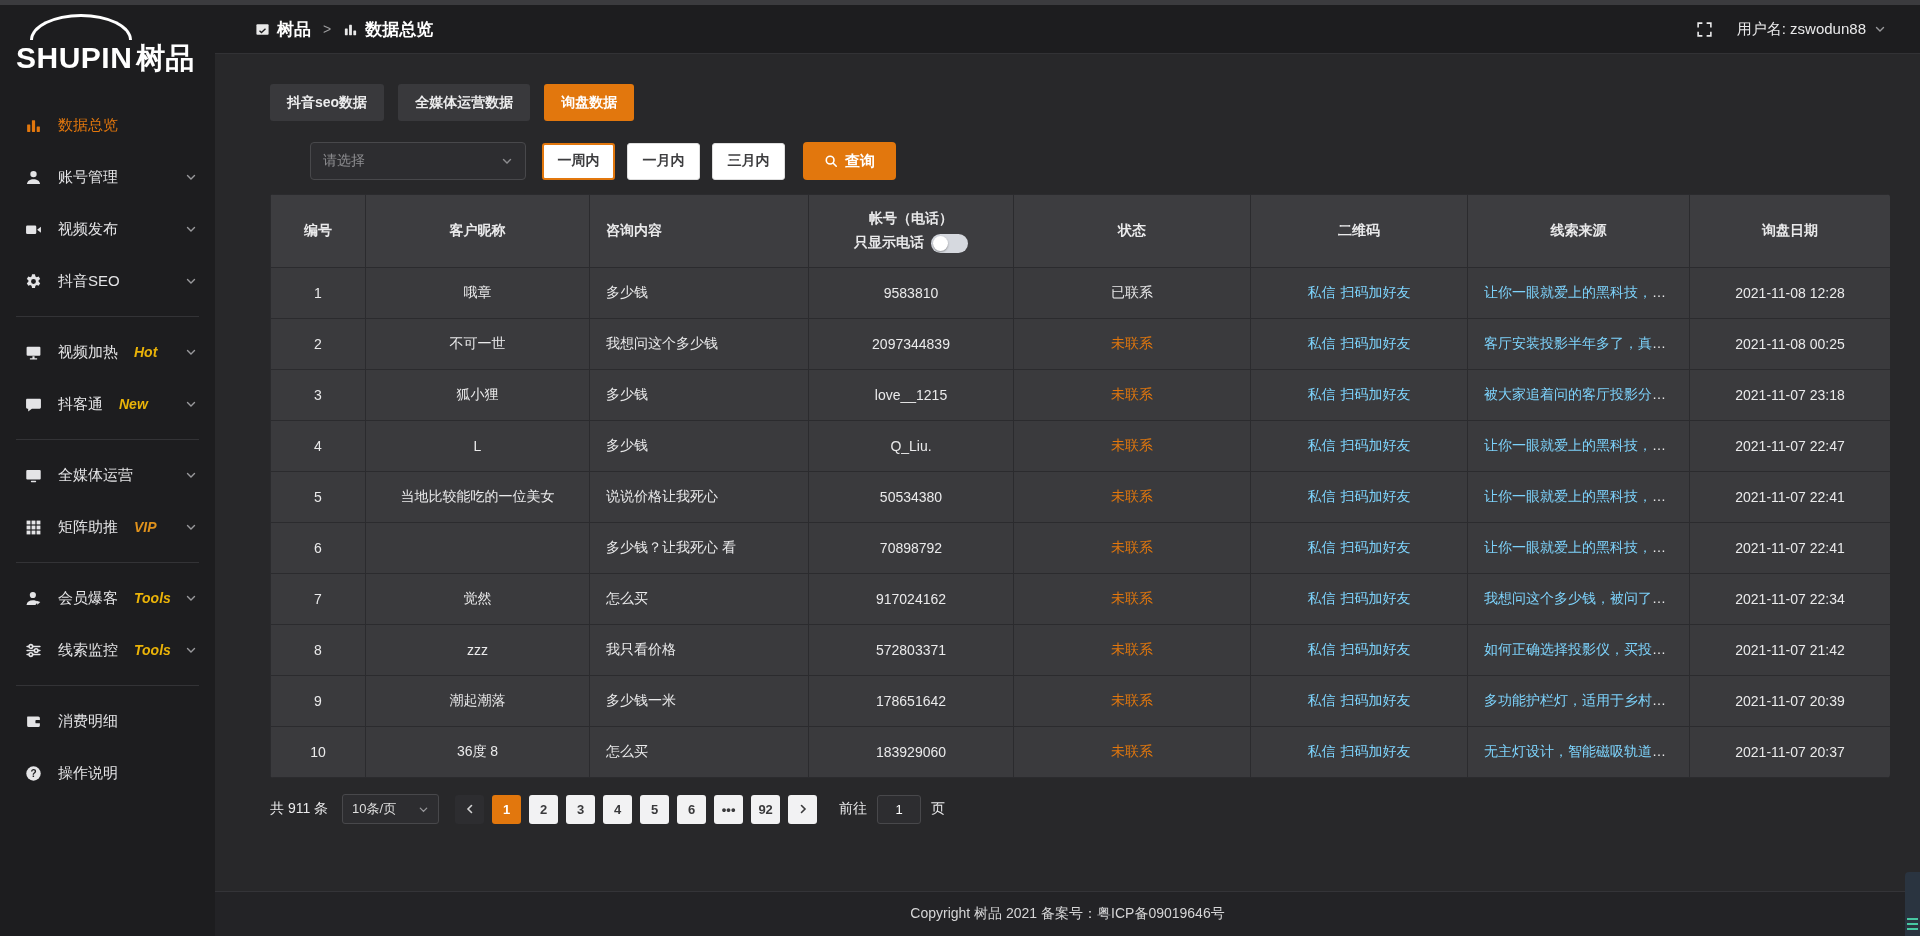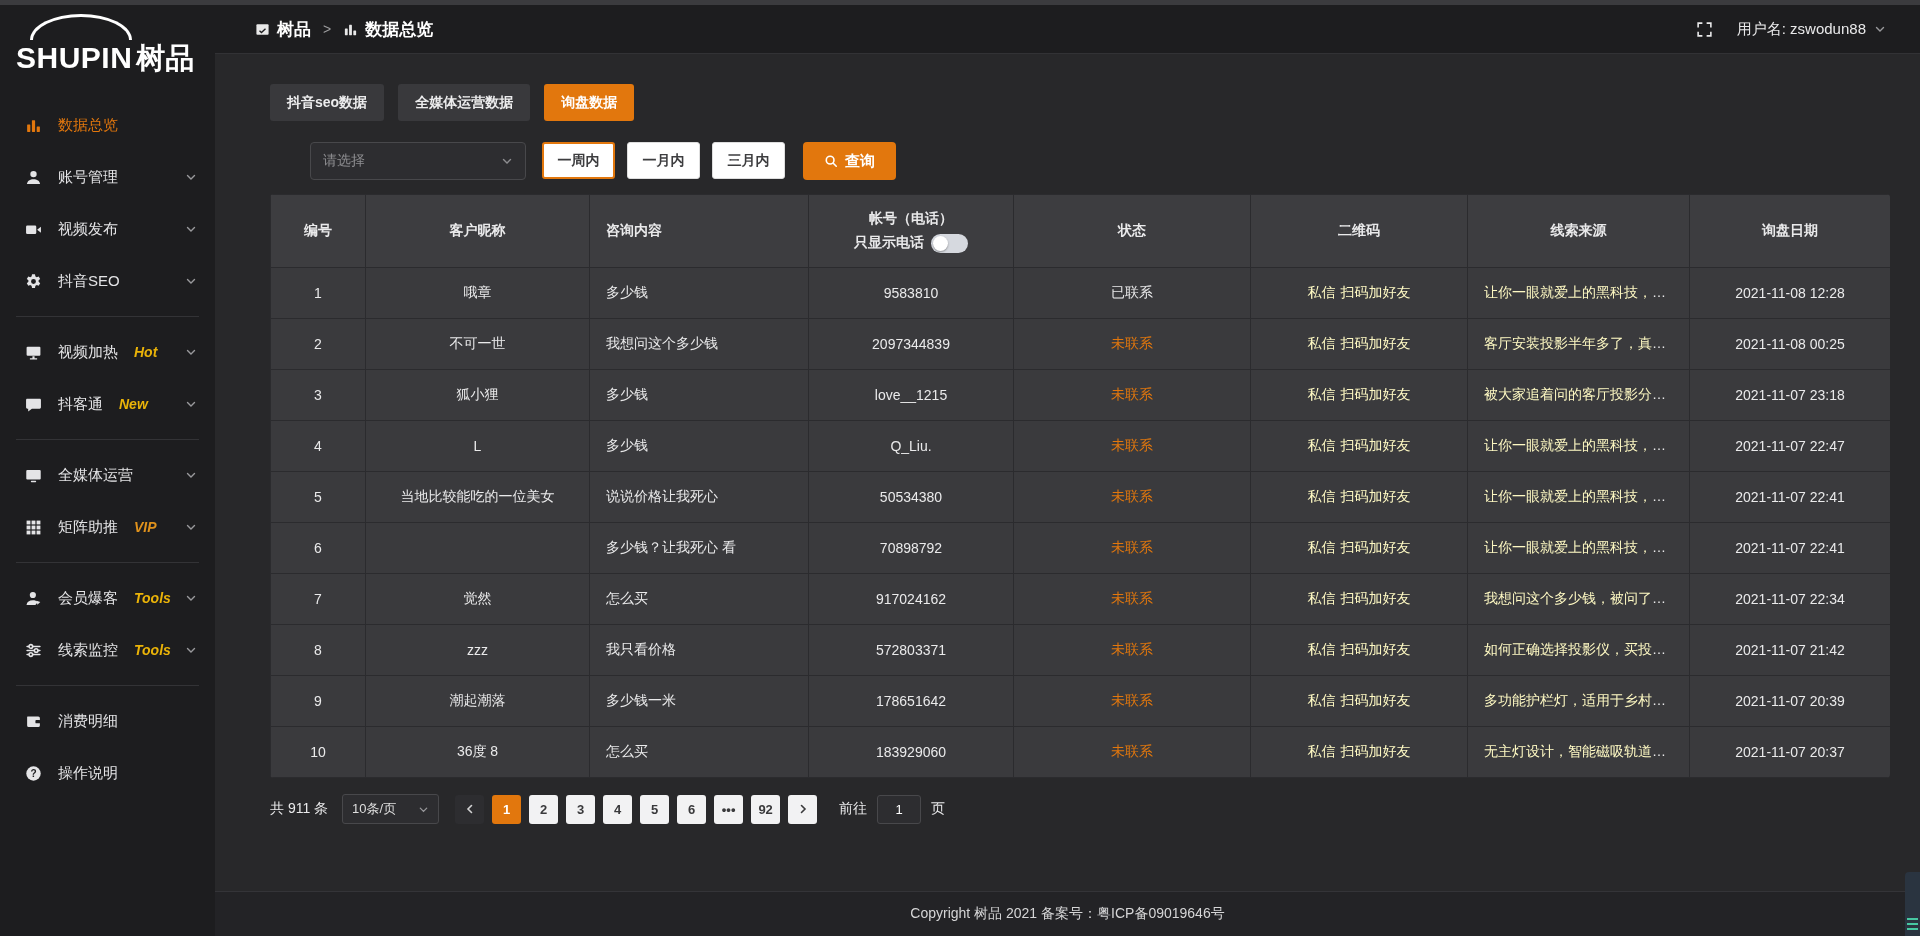--- a/index.html
+++ b/index.html
@@ -41,21 +41,21 @@
   .user { display:flex; align-items:center; gap:6px; cursor:pointer; }
   .user .s-chevron { margin-left:2px; }
 
   .content { flex:1; padding:30px 30px 0 55px; }
 
   .tabs { display:flex; gap:14px; }
   .tab { height:37px; padding:16px 17px; display:flex; align-items:center; background:#39393c;
          color:#ededee; font-size:14px; font-weight:600; border-radius:3px; cursor:pointer; }
   .tab.active { background:#e2770d; color:#fff; }
 
-  .filters { display:flex; margin-top:21px;padding-left:40px; }
+  .filters { display:flex; align-items:center; margin-top:21px;padding-left:40px; }
   .select { width:216px; height:38px; background:#2d2d30; border:1px solid #48484b; border-radius:4px;
             display:flex; align-items:center; justify-content:space-between; padding:0 12px;
             color:#8d8d90; font-size:14px; cursor:pointer; }
   .select .s-chevron { color:#8d8d90; }
   .ranges { display:flex; gap:12px; margin-left:16px; }
   .range-btn { min-width:73px; height:37px; background:#fff; border:1px solid #dedede; border-radius:3px;
                display:flex; align-items:center; justify-content:center; color:#3d3d3f;
                font-size:14px; font-weight:600; cursor:pointer; padding:0 12px; }
   .range-btn.active { border:2px solid #e2770d; }
   .search-btn { height:38px; padding:0 21px; margin-left:18px; background:#e2770d; border:none; border-radius:4px;
@@ -64,21 +64,21 @@
 
   
   .table-wrap { margin-top:14px; width:1620px; border-radius:4px; overflow:hidden; }
   table { width:100%; border-collapse:collapse; background:#3a3a3d; table-layout:fixed; }
   th, td { border:1px solid #2b2b2e; font-size:14px; color:#eaeaeb; text-align:center;
            padding:0 16px; overflow:hidden; white-space:nowrap; text-overflow:ellipsis; }
   th { height:73px; background:#3d3d40; font-weight:600; }
   td { height:51px; font-weight:400; }
   .al { text-align:left; }
   .status-un { color:#e2770d; }
-  .qr-link, .source-link { color:#fef9c3; cursor:pointer; }
+  .qr-link, .source-link { color:#7dd3fc; cursor:pointer; }
   .qr-link + .qr-link { margin-left:5px; }
   .th-sub { display:flex; align-items:center; justify-content:center; gap:7px; margin-top:6px; font-weight:600; }
   .toggle { width:37px; height:19px; border-radius:10px; background:#d6d9df; position:relative;
             display:inline-block; cursor:pointer; flex-shrink:0; }
   .toggle::after { content:""; position:absolute; left:2px; top:2px; width:15px; height:15px;
                    border-radius:50%; background:#fff; box-shadow:0 1px 2px rgba(0,0,0,.35); }
 
   
   .pagination { display:flex; align-items:center; margin-top:16px; color:#eaeaeb; font-size:14px; }
   .pg-total { margin-right:14px; }

